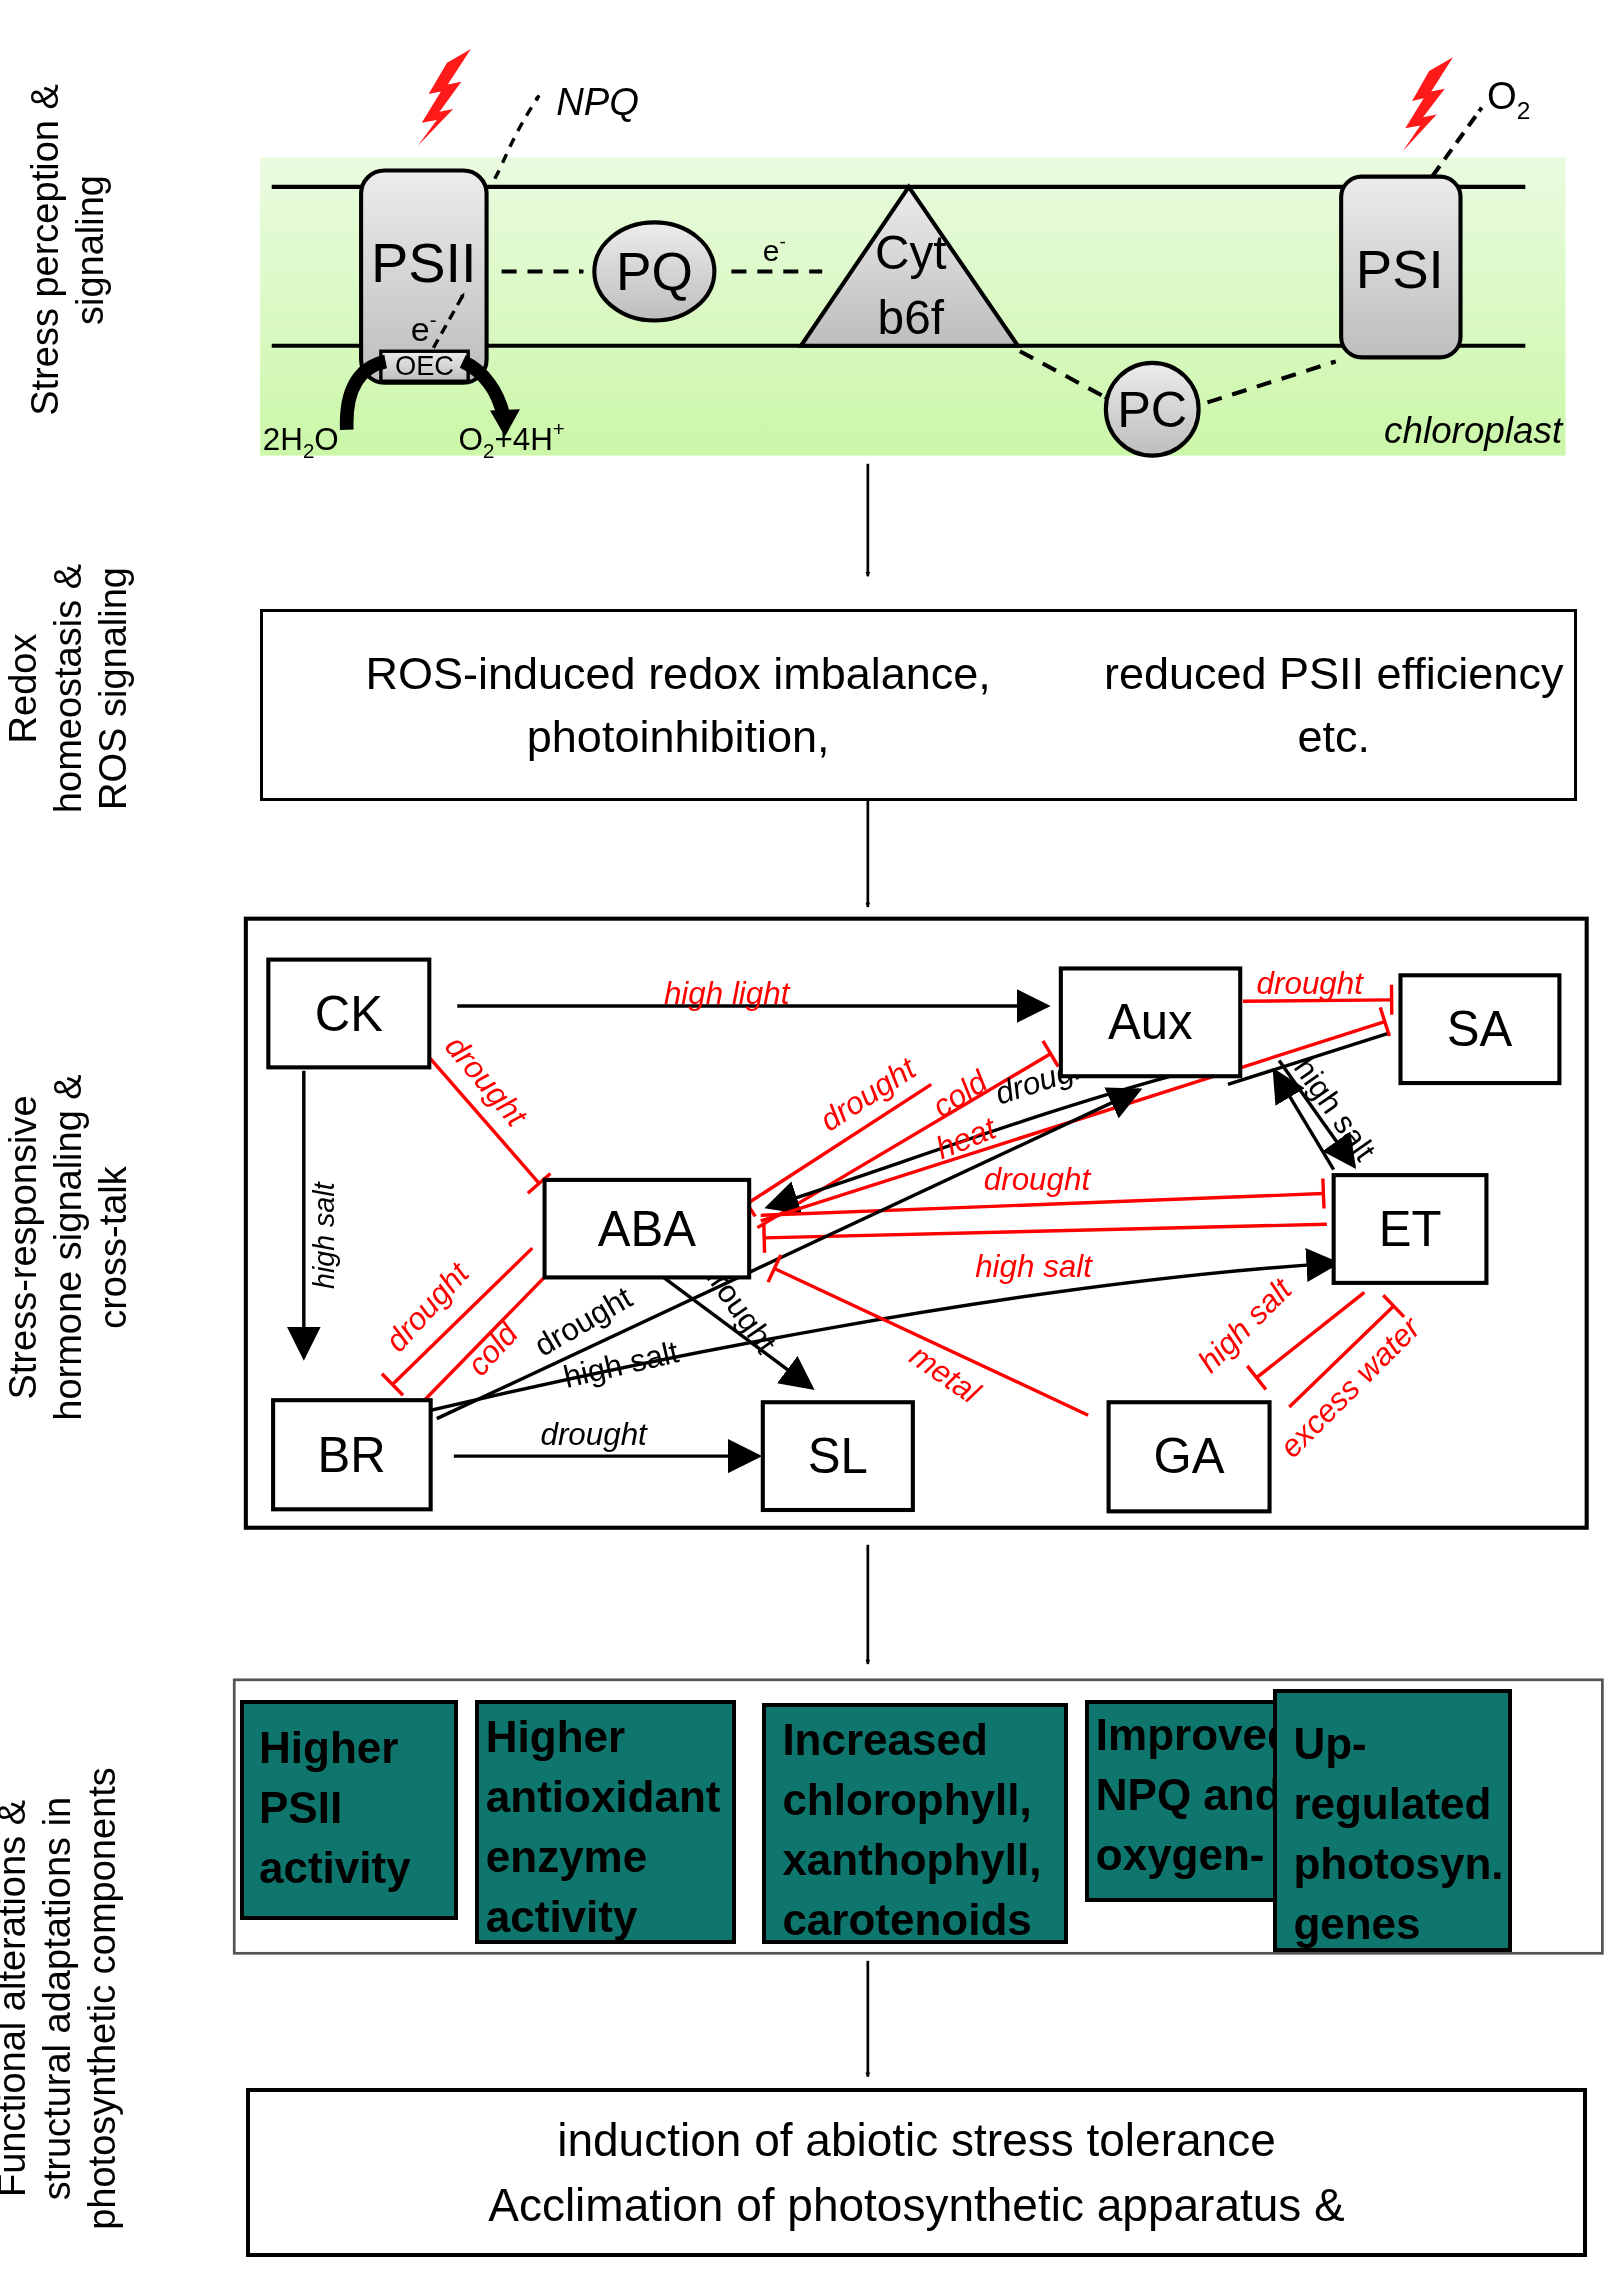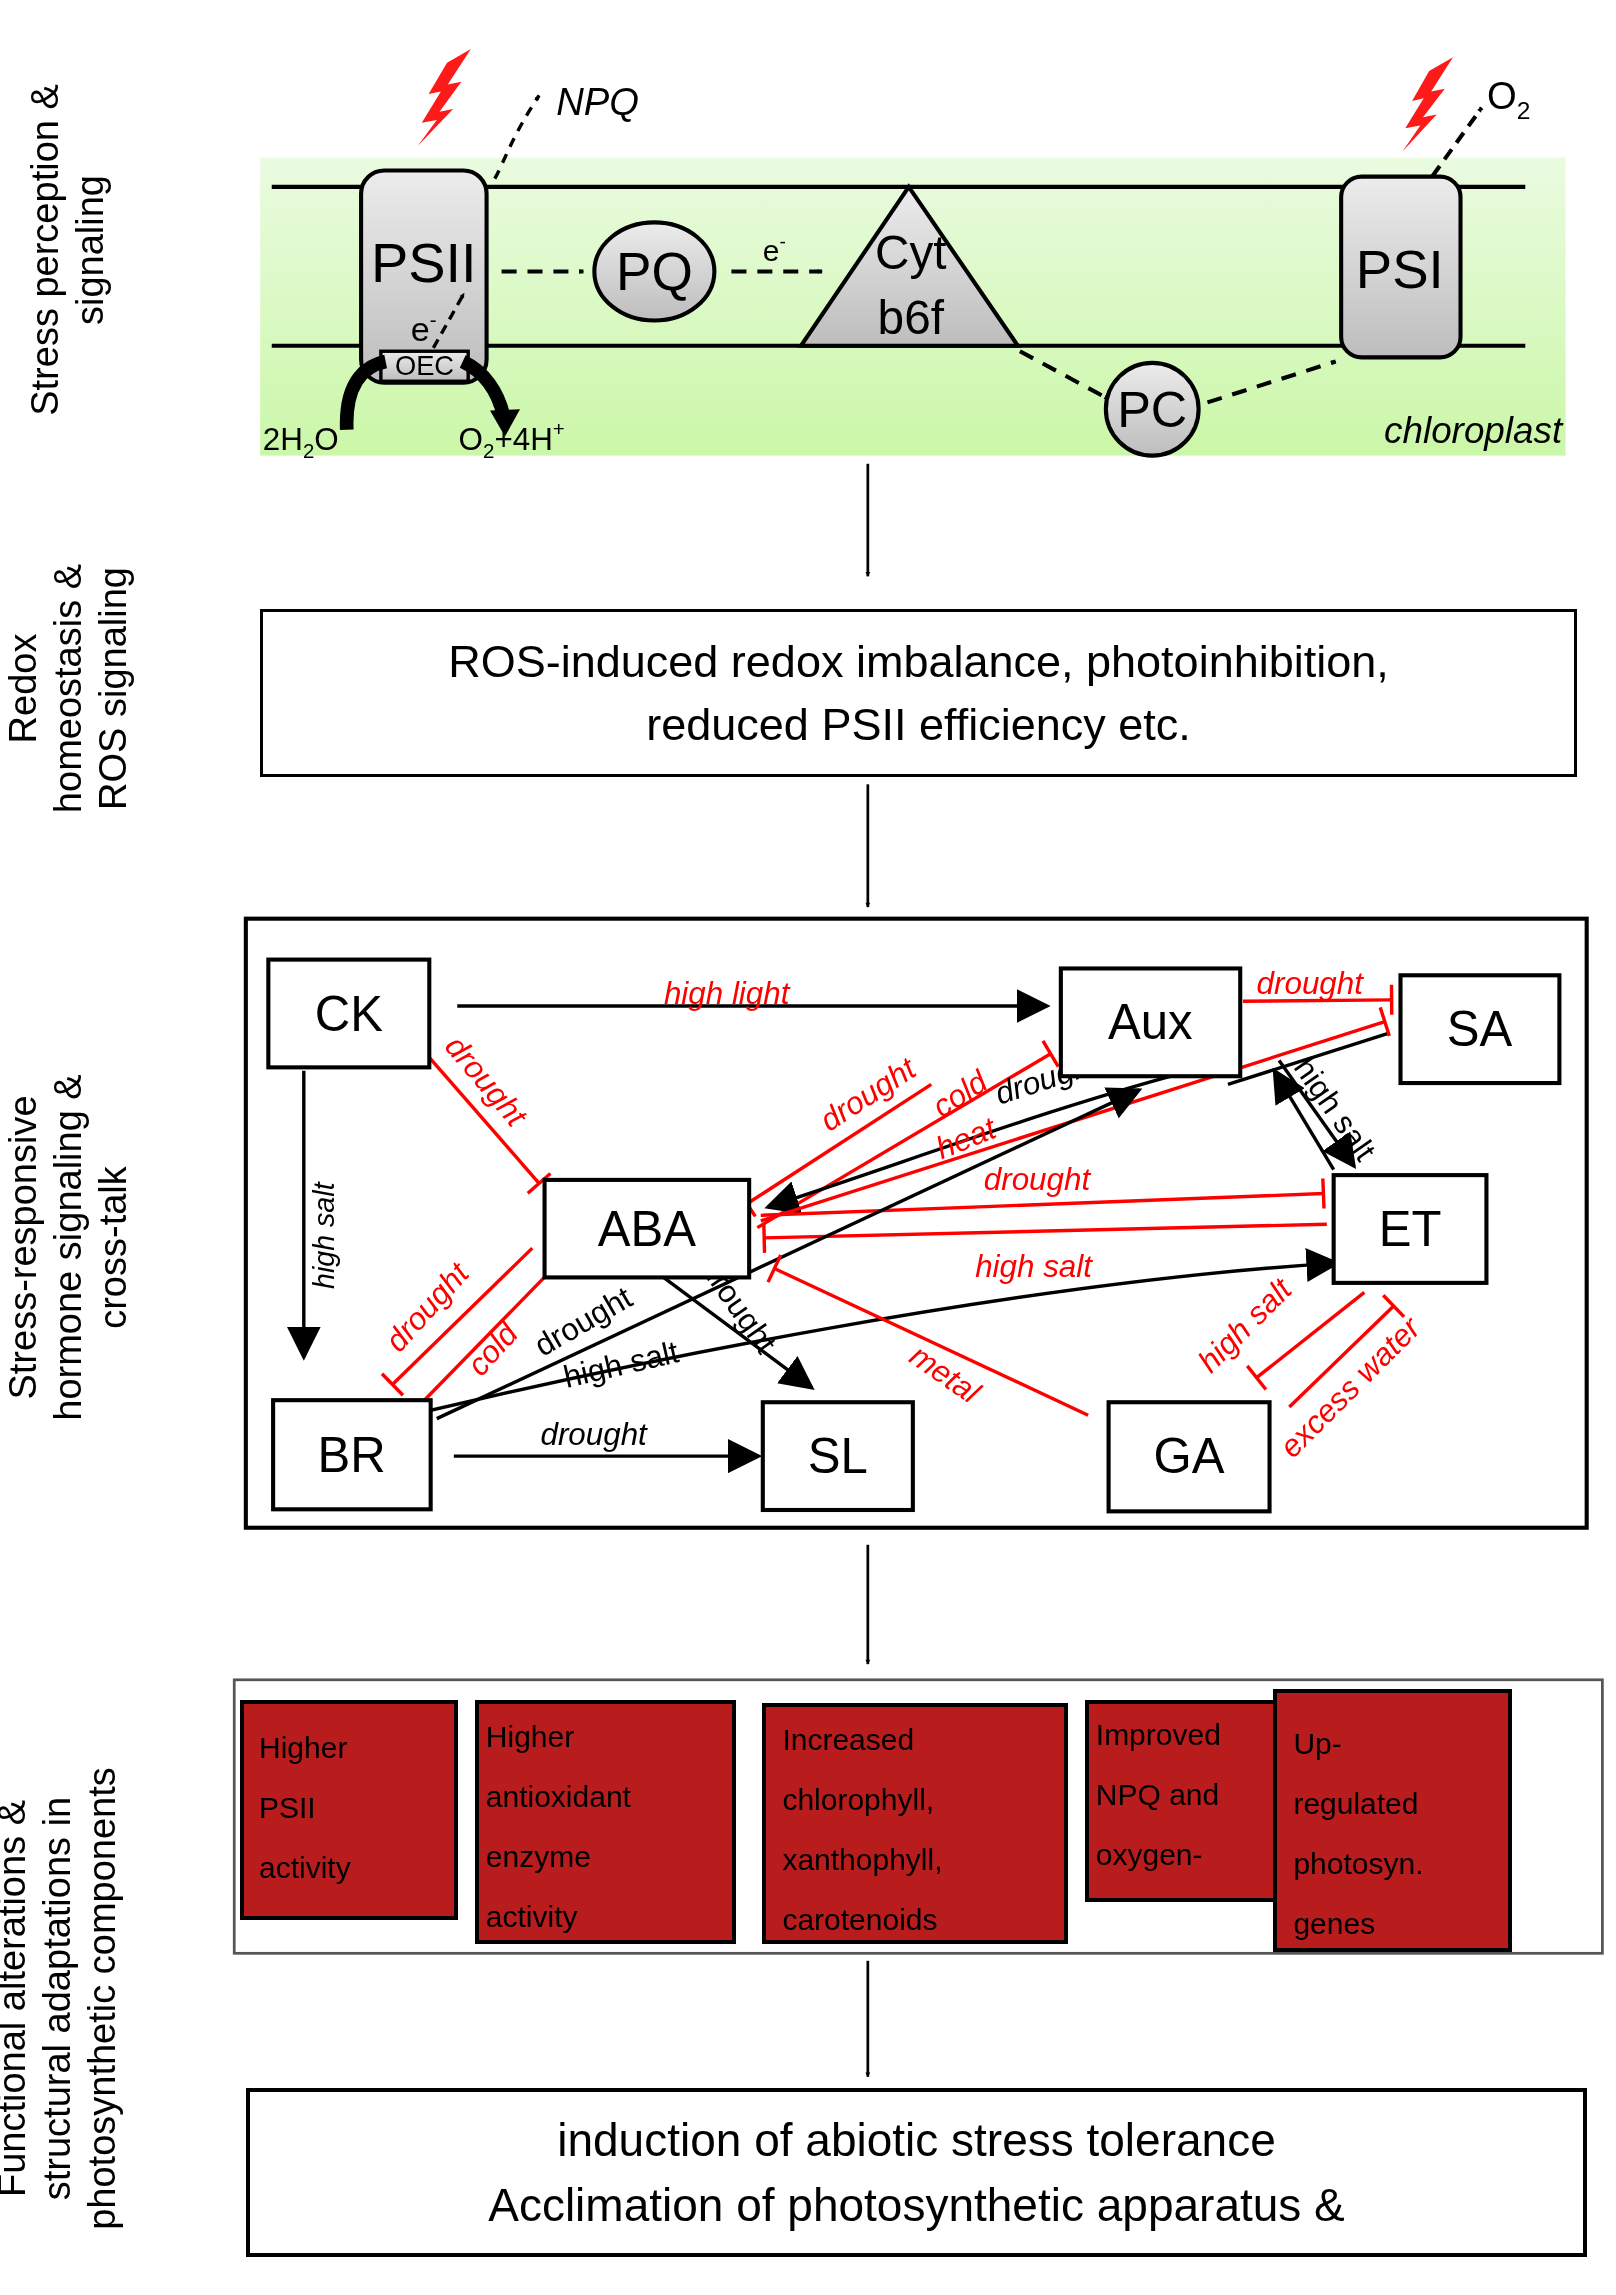--- a/index.html
+++ b/index.html
@@ -1,20 +1,20 @@
 <!DOCTYPE html>
 <html style="font-size:11px"><head>
 <meta charset="utf-8">
 <style>
   html,body{margin:0;padding:0;background:#ffffff;}
   body{width:1617px;height:2295px;position:relative;overflow:hidden;font-family:"Liberation Sans",sans-serif;color:#000;}
   svg{position:absolute;left:0;top:0;}
   .side-label{position:absolute;font-family:"Liberation Sans",sans-serif;font-size:38px;line-height:45px;text-align:center;transform:rotate(-90deg);transform-origin:center center;white-space:nowrap;}
   .box{position:absolute;border:3.4px solid #000;background:#fff;box-sizing:border-box;display:flex;align-items:center;justify-content:center;text-align:center;}
-  .outcome{position:absolute;border:4.1px solid #000;background:#b91c1c;box-sizing:border-box;font-size:30px;line-height:60px;padding:5.5px 15px;overflow:hidden;white-space:pre-line;}
+  .outcome{position:absolute;border:4.1px solid #000;background:#0f766e;box-sizing:border-box;font-size:44px;line-height:60px;padding:5.5px 15px;overflow:hidden;white-space:pre-line;font-weight:bold;}
 </style>
 </head>
 <body>
 
 <div class="side-label" style="left:-171px;top:205px;width:478px;height:90px;">
   <div>Stress perception &amp;</div>
   <div>signaling</div>
 </div>
 <div class="side-label" style="left:-153px;top:621px;width:443px;height:135px;">
   <div>Redox</div>
@@ -191,21 +191,21 @@
     <text x="515" y="2158">BR</text>
     <rect x="1118" y="2056" width="220" height="158" fill="#fff" stroke="#000" stroke-width="6"></rect>
     <text x="1228" y="2160">SL</text>
     <rect x="1625" y="2056" width="236" height="160" fill="#fff" stroke="#000" stroke-width="6"></rect>
     <text x="1743" y="2160">GA</text>
   </g>
 
   <rect x="343" y="2463" width="2006" height="401" fill="#fff" stroke="#555" stroke-width="4"></rect>
 </svg>
 
-<div class="box" style="left:260px;top:609px;width:1317px;height:168px;flex-direction:column;font-size:45px;line-height:63px;">
+<div class="box" style="left:260px;top:609px;width:1317px;height:192px;flex-direction:row;font-size:45px;line-height:63px;">
   <div>ROS-induced redox imbalance, photoinhibition,</div>
   <div>reduced PSII efficiency etc.</div>
 </div>
 
 <div class="outcome" style="left:240px;top:1700px;width:218px;height:220px;padding-top:13.6px;">Higher
 PSII
 activity</div>
 <div class="outcome" style="left:475px;top:1700px;width:261px;height:244px;padding:2.7px 6.8px;">Higher
 antioxidant
 enzyme

